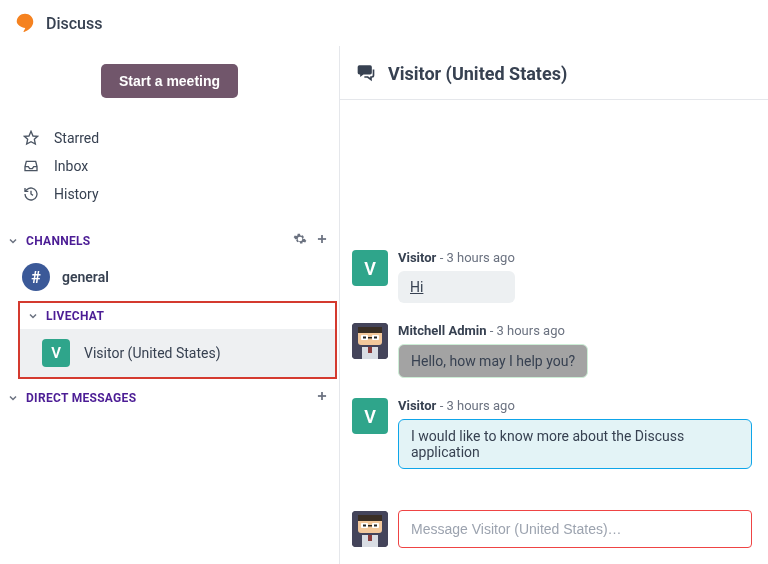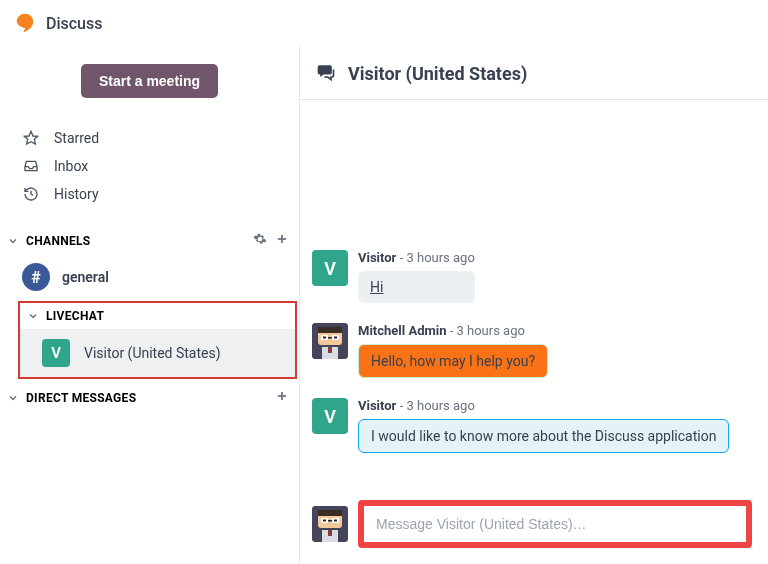--- a/index.html
+++ b/index.html
@@ -19,21 +19,21 @@
     align-items: center;
     padding: 0 14px;
     gap: 10px;
   }
   .logo {
     width: 22px; height: 22px;
   }
   .app-title { font-size: 16px; font-weight: 500; color: #374151; }
   .body { display: flex; flex: 1; overflow: hidden; }
   .sidebar {
-    width: 300px;
+    width: 340px;
     border-right: 1px solid #e5e7eb;
     display: flex;
     flex-direction: column;
     padding-top: 12px;
   }
   .meet-wrap { display:flex; justify-content:center; padding: 6px 0 20px; }
   .meet-btn {
     background: #71566b;
     color: #fff;
     border: none;
@@ -45,21 +45,21 @@
   }
   .nav-list { padding: 6px 14px 18px; }
   .nav-item {
     display: flex; align-items: center; gap: 14px;
     padding: 6px 8px; color: #374151; cursor: pointer; font-size: 14px;
   }
   .nav-item .ico { width: 18px; display:flex; justify-content:center; color:#4b5563;}
   .section-head {
     display: flex; align-items: center; gap: 6px;
     padding: 6px 10px 6px 6px;
-    color: #000000;
+    color: #4c1d95;
     font-size: 12px;
     font-weight: 700;
     letter-spacing: .3px;
     cursor: pointer;
   }
   .section-head .chev { width:14px; display:flex; justify-content:center;}
   .section-head .lbl { flex: 1; text-transform: uppercase; }
   .section-head .acts { display:flex; gap:8px; color:#6b7280; }
   .channel-row {
     display:flex; align-items:center; gap: 12px;
@@ -101,27 +101,27 @@
   .av-admin { background:#3d3d4f; overflow:hidden;}
   .msg-col { display:flex; flex-direction:column; gap:6px; }
   .msg-meta { font-size:13px; }
   .msg-meta .author { font-weight:700; color:#374151; }
   .msg-meta .ts { color:#6b7280; }
   .bubble {
     display:inline-block; padding:8px 12px; border-radius:6px; font-size:14px;
     max-width: 430px;
   }
   .bub-grey { background:#edf0f2; color:#374151;text-decoration:underline;}
-  .bub-green { background:#f97316; color:#374151; border:1px solid #cdeed6;}
+  .bub-green { background:#a3a3a3; color:#374151; border:1px solid #cdeed6;}
   .bub-blue  { background:#e3f3f6; color:#374151; border:1px solid #0ea5e9;}
   .composer {
     display:flex; align-items:center; gap:10px; padding: 10px 16px 16px 12px;
   }
   .compose-input {
-    flex:1; border:6px solid #ef4444; border-radius:4px;
+    flex:1; border:1px solid #ef4444; border-radius:4px;
     padding:10px 12px; font-size:14px; color:#374151;
   }
   .compose-input::placeholder { color:#9ca3af; }
   .admin-face {
     width:36px;height:36px;display:block;
   }
 </style>
 </head>
 <body>
 

